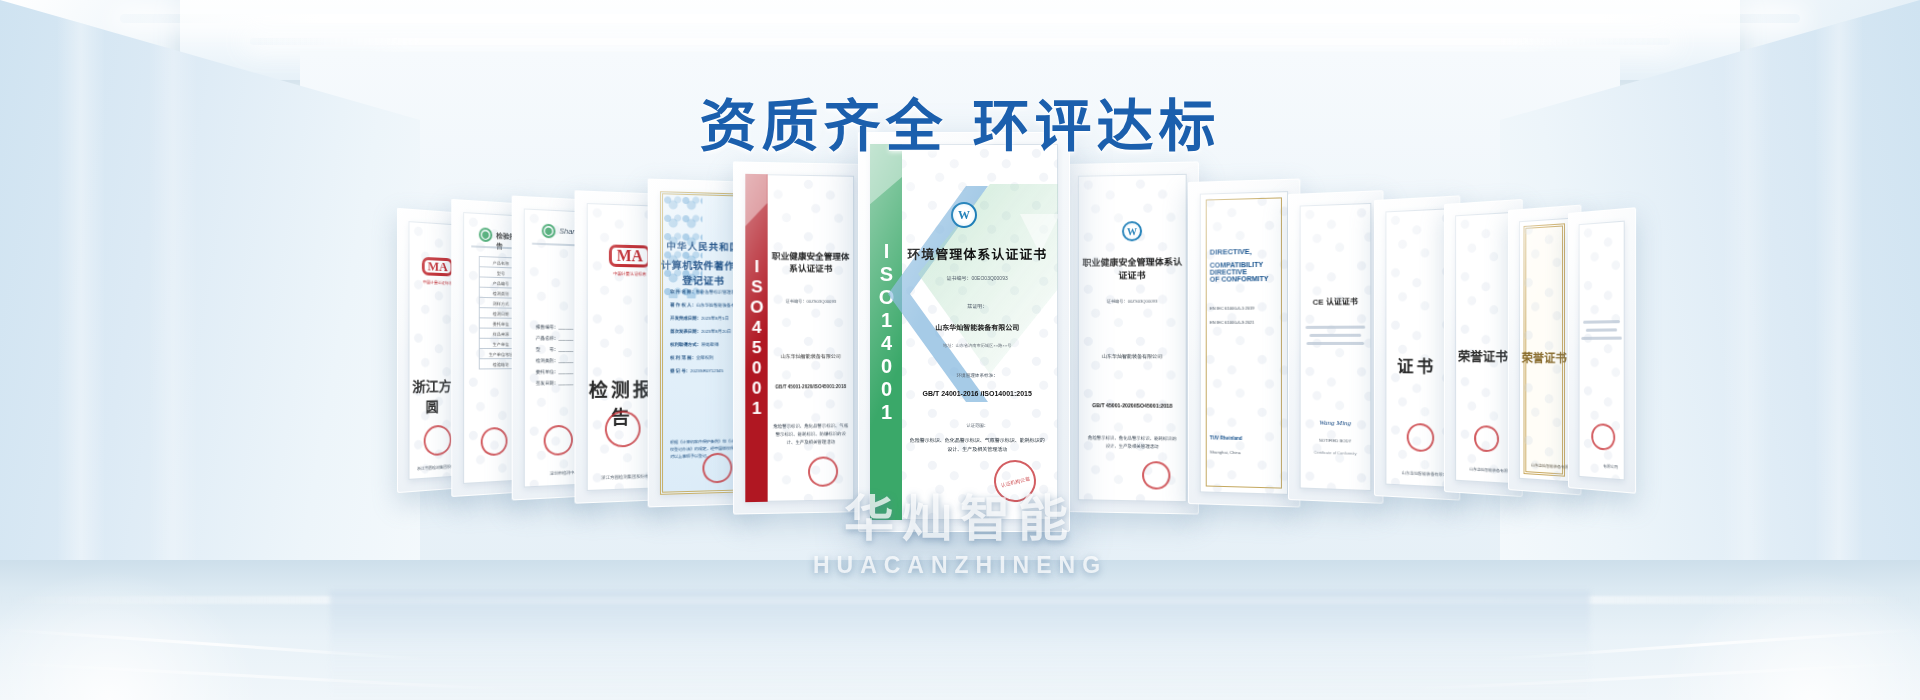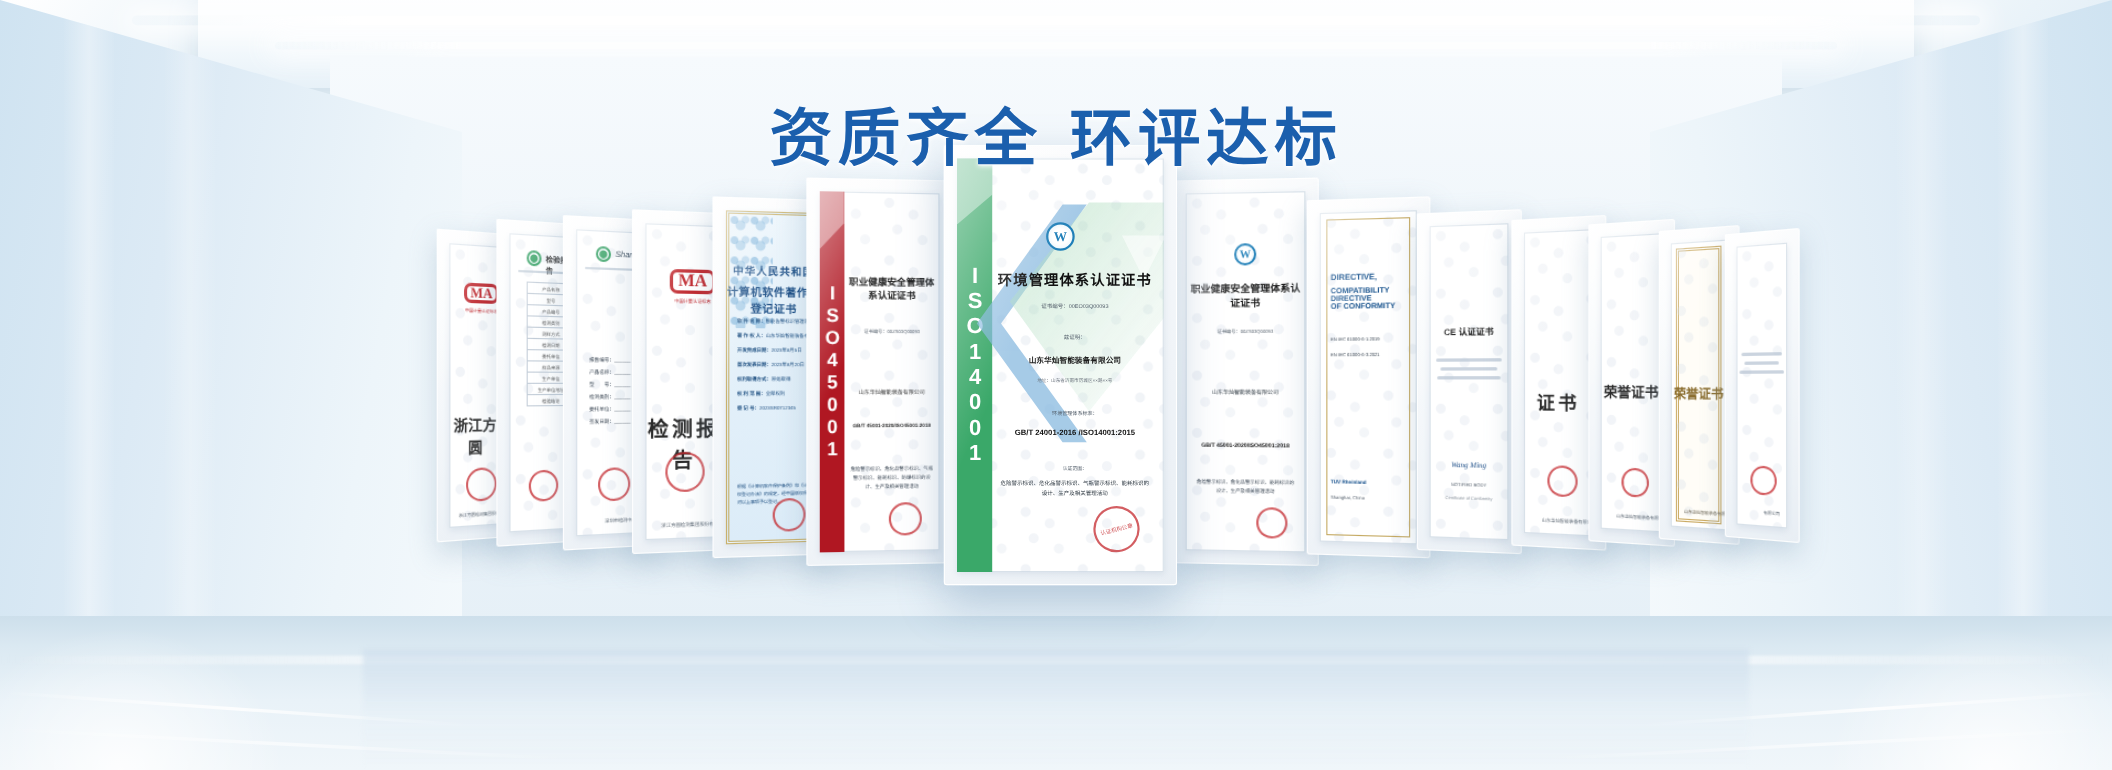--- a/index.html
+++ b/index.html
@@ -495,14 +495,18 @@
         <div class="red-seal" style="left:14px;bottom:28px;width:26px;height:26px;"></div>
         <div style="position:absolute;left:4px;bottom:10px;width:62px;font-size:4px;color:#5b6672;text-align:center;">有限公司</div>
       </div>
       <div class="slot-gloss"></div>
     </div>
 
   </div>
 
   <div class="wall-reflect"></div>
 
+  <div class="brand-wm">
+    <div class="brand-cn">华灿智能</div>
+    <div class="brand-en">HUACANZHINENG</div>
+  </div>
 
 </div>
 
 </body></html>

